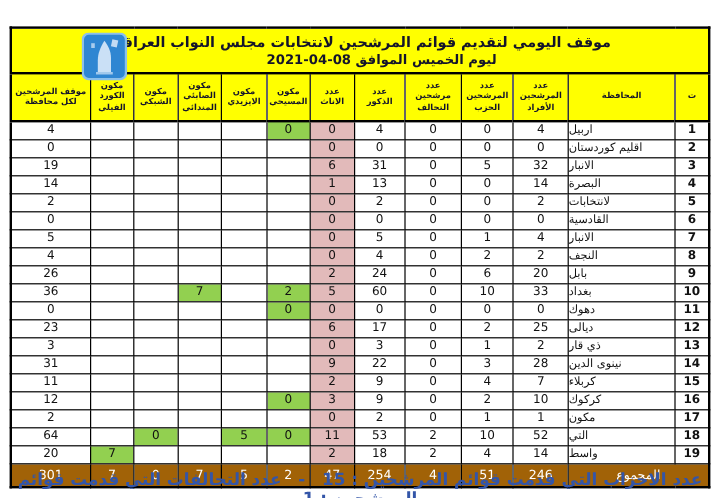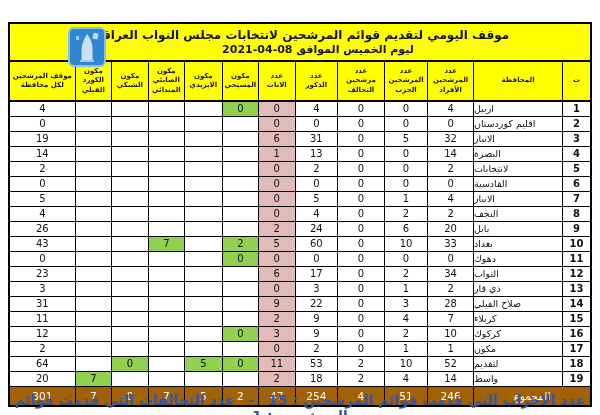--- a/index.html
+++ b/index.html
@@ -221,41 +221,41 @@
           <td>33</td>
           <td>10</td>
           <td>0</td>
           <td>60</td>
           <td class="pink">5</td>
           <td class="green">2</td>
           <td></td>
           <td class="green">7</td>
           <td></td>
           <td></td>
-          <td>43</td>
+          <td>36</td>
         </tr>
         <tr class="data-row">
           <td class="rownum">11</td>
           <td class="gov">دهوك</td>
           <td>0</td>
           <td>0</td>
           <td>0</td>
           <td>0</td>
           <td class="pink">0</td>
           <td class="green">0</td>
           <td></td>
           <td></td>
           <td></td>
           <td></td>
           <td>0</td>
         </tr>
         <tr class="data-row">
           <td class="rownum">12</td>
-          <td class="gov">النواب</td>
-          <td>34</td>
+          <td class="gov">ديالى</td>
+          <td>25</td>
           <td>2</td>
           <td>0</td>
           <td>17</td>
           <td class="pink">6</td>
           <td></td>
           <td></td>
           <td></td>
           <td></td>
           <td></td>
           <td>23</td>
@@ -270,21 +270,21 @@
           <td class="pink">0</td>
           <td></td>
           <td></td>
           <td></td>
           <td></td>
           <td></td>
           <td>3</td>
         </tr>
         <tr class="data-row">
           <td class="rownum">14</td>
-          <td class="gov">صلاح الفيلي</td>
+          <td class="gov">نينوى الدين</td>
           <td>28</td>
           <td>3</td>
           <td>0</td>
           <td>22</td>
           <td class="pink">9</td>
           <td></td>
           <td></td>
           <td></td>
           <td></td>
           <td></td>
@@ -330,21 +330,21 @@
           <td class="pink">0</td>
           <td></td>
           <td></td>
           <td></td>
           <td></td>
           <td></td>
           <td>2</td>
         </tr>
         <tr class="data-row">
           <td class="rownum">18</td>
-          <td class="gov">لتقديم</td>
+          <td class="gov">التي</td>
           <td>52</td>
           <td>10</td>
           <td>2</td>
           <td>53</td>
           <td class="pink">11</td>
           <td class="green">0</td>
           <td class="green">5</td>
           <td></td>
           <td class="green">0</td>
           <td></td>

